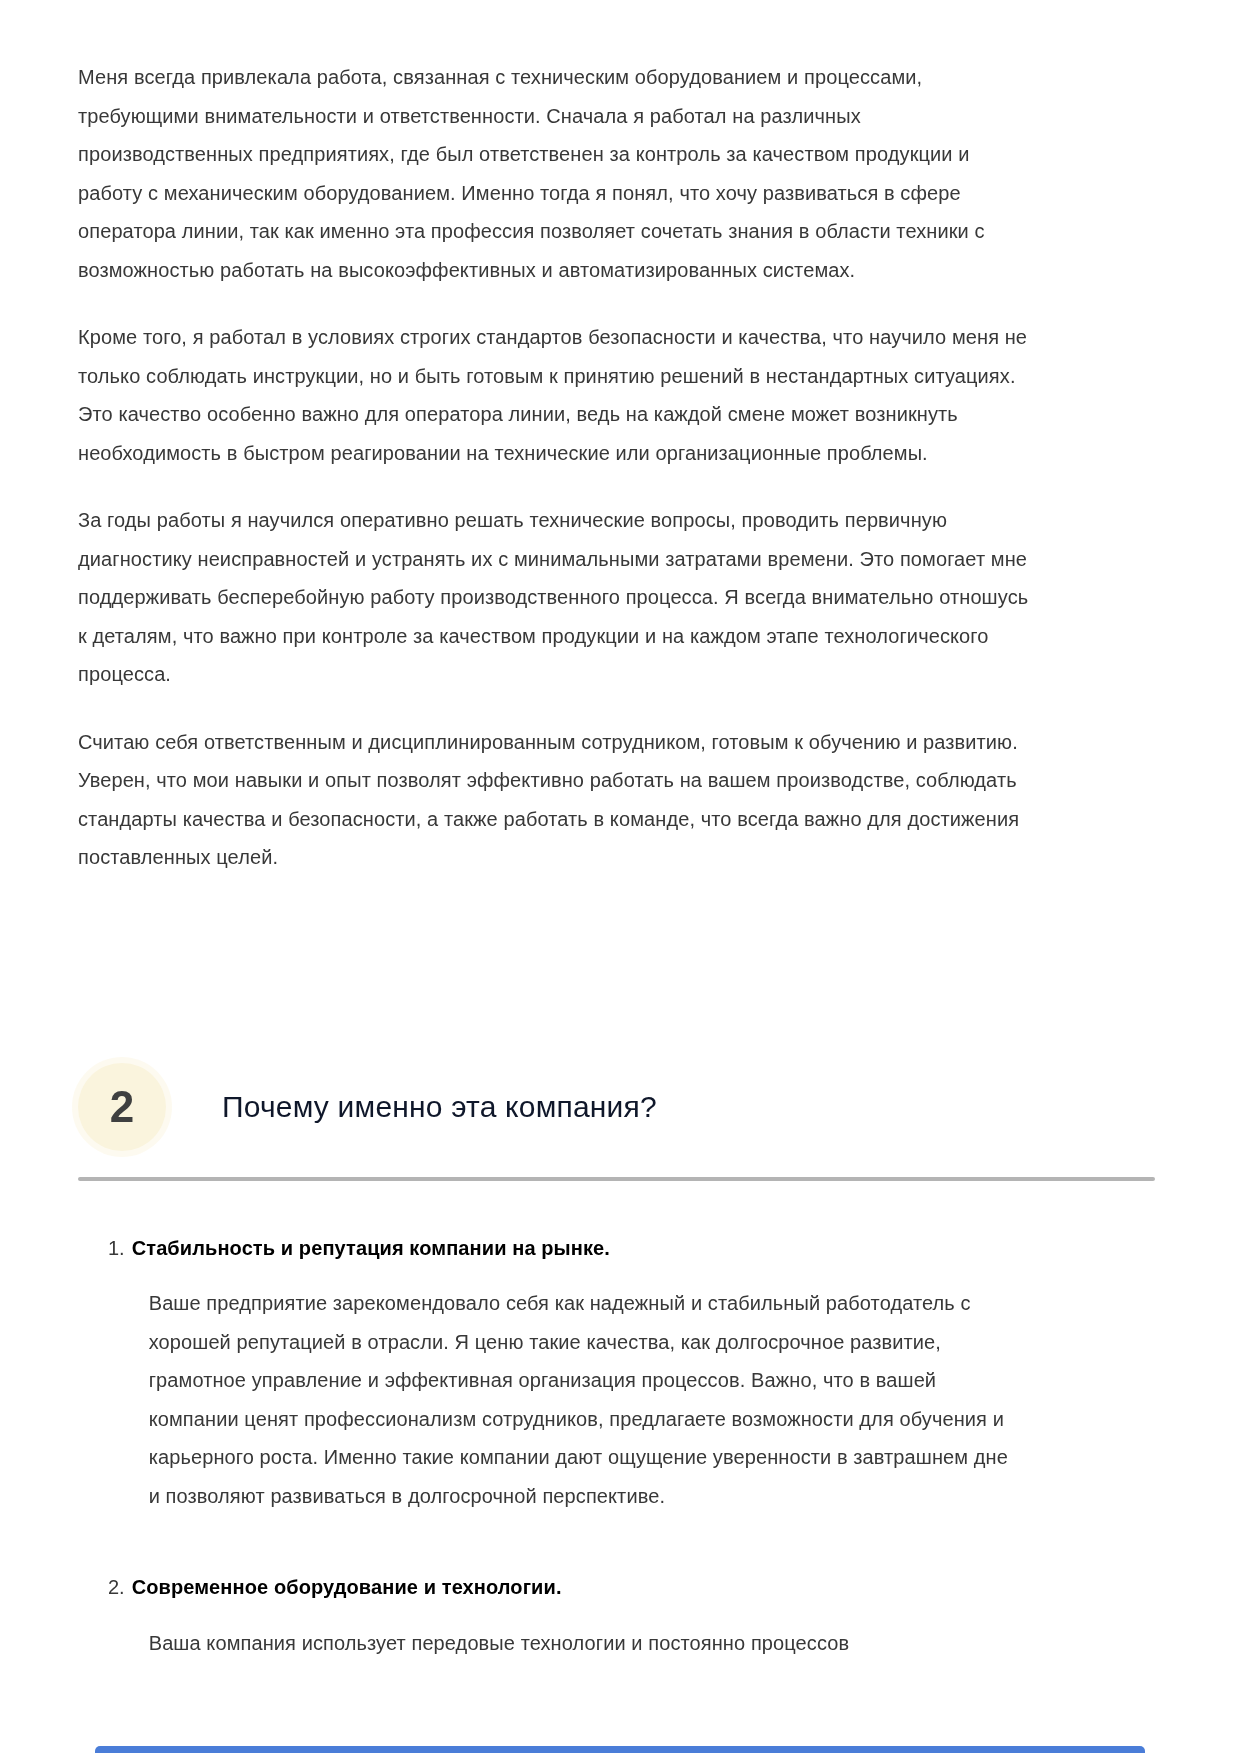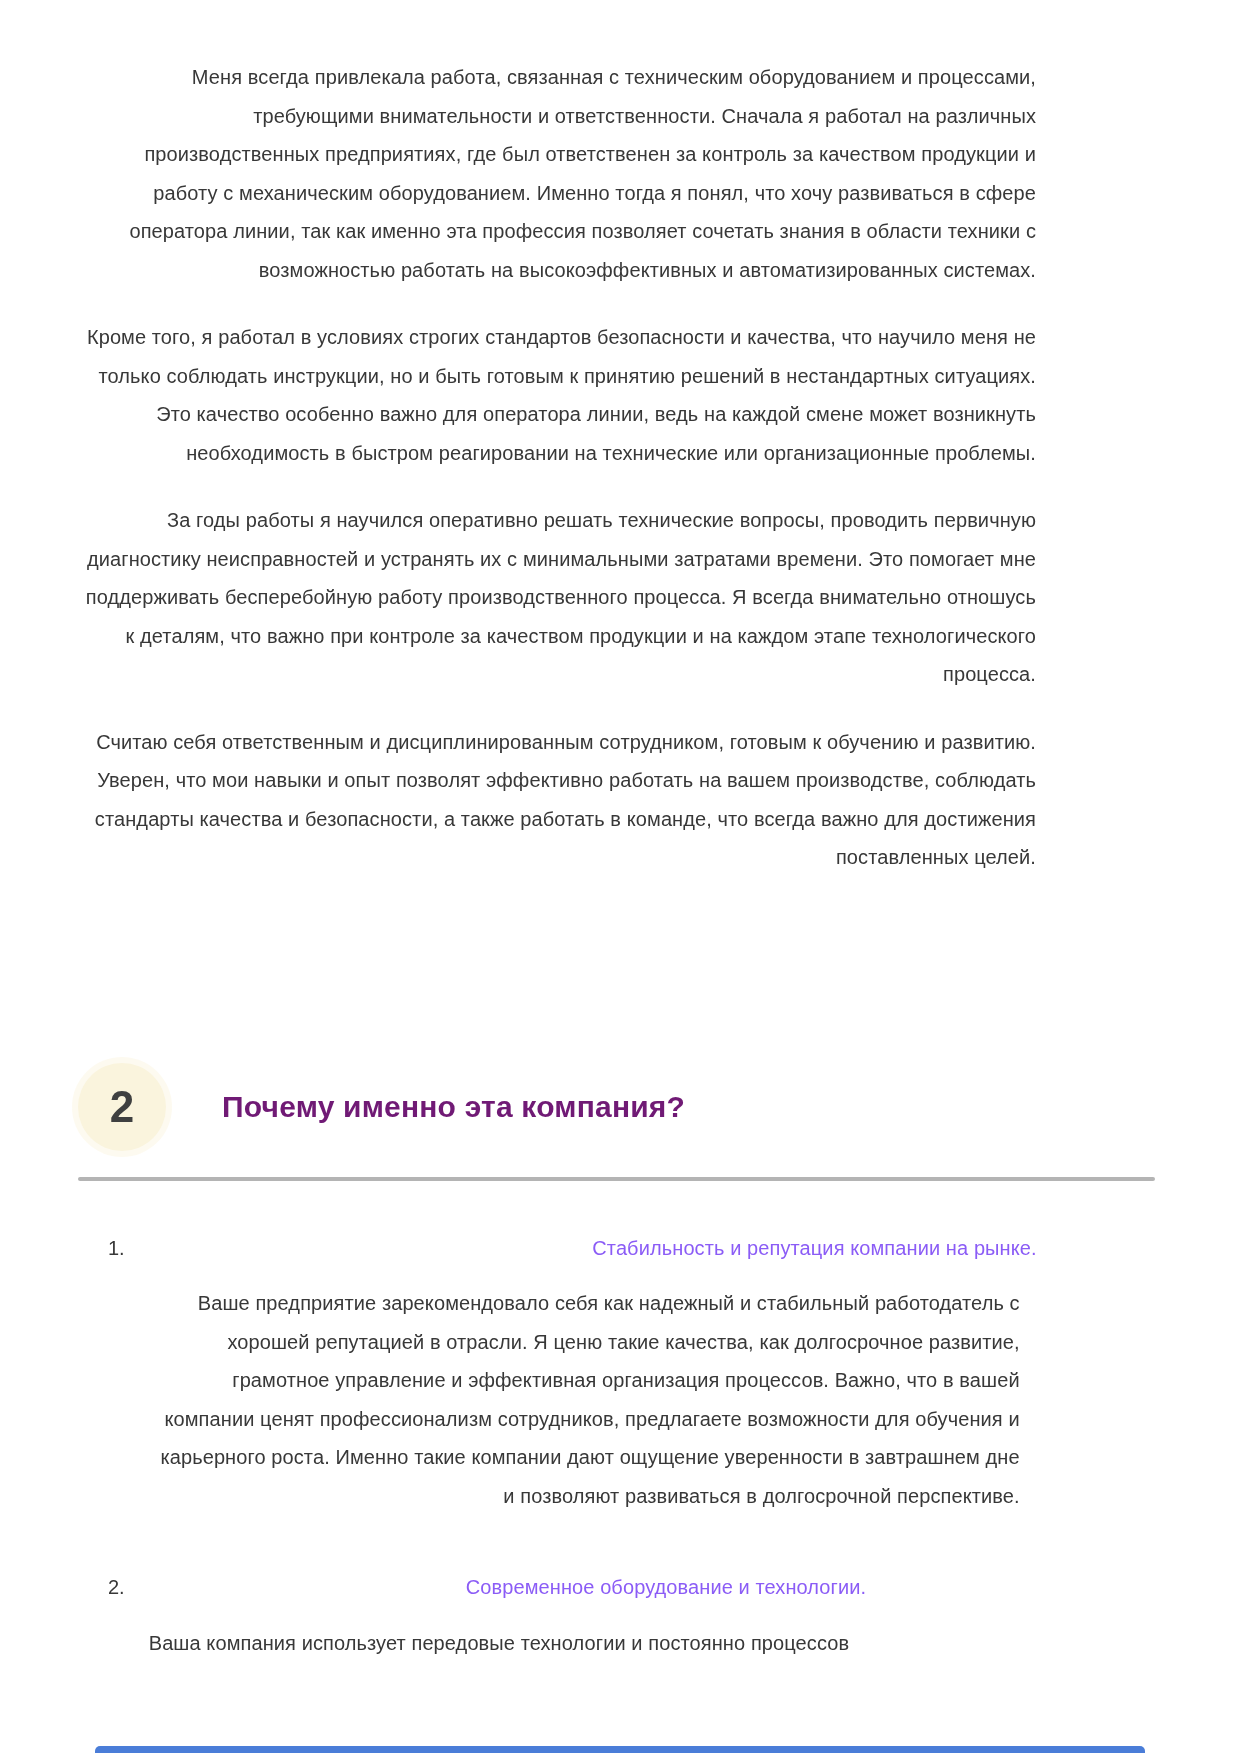--- a/index.html
+++ b/index.html
@@ -8,21 +8,20 @@
     background: #ffffff;
   }
   .page {
     position: relative;
     width: 1239px;
     height: 1753px;
     background: #ffffff;
     overflow: hidden;
     font-family: "Liberation Sans", "DejaVu Sans", sans-serif;
     color: #333333;
-    text-align: right;
   }
   .content {
     padding: 58px 84px 0 78px;
   }
   .essay p {
     margin: 0 0 29px 0;
     font-size: 20px;
     line-height: 38.5px;
     color: #383838;
     max-width: 958px;
@@ -44,22 +43,22 @@
     box-shadow: 0 0 0 6px rgba(250,244,221,0.45);
     display: flex;
     align-items: center;
     justify-content: center;
     font-size: 44px;
     font-weight: 700;
     color: #3f4040;
   }
   .section-title {
     font-size: 30px;
-    font-weight: 700;
-    color: #701a75;
+    font-weight: 400;
+    color: #0f172a;
     letter-spacing: 0.2px;
   }
   .section-divider {
     margin-top: 26px;
     height: 4px;
     background: #b4b4b4;
     border-radius: 2px;
   }
   
   .reasons {
@@ -76,22 +75,22 @@
     line-height: 38.5px;
     color: #383838;
     margin-right: 7px;
   }
   .reason-content {
     max-width: 905px;
   }
   .reason-title {
     font-size: 20px;
     line-height: 38.5px;
-    font-weight: 400;
-    color: #8b5cf6;
+    font-weight: 700;
+    color: #000000;
     letter-spacing: 0.1px;
   }
   .reason-body {
     margin: 17px;
     font-size: 20px;
     line-height: 38.5px;
     color: #383838;
     letter-spacing: 0.1px;
   }
   

